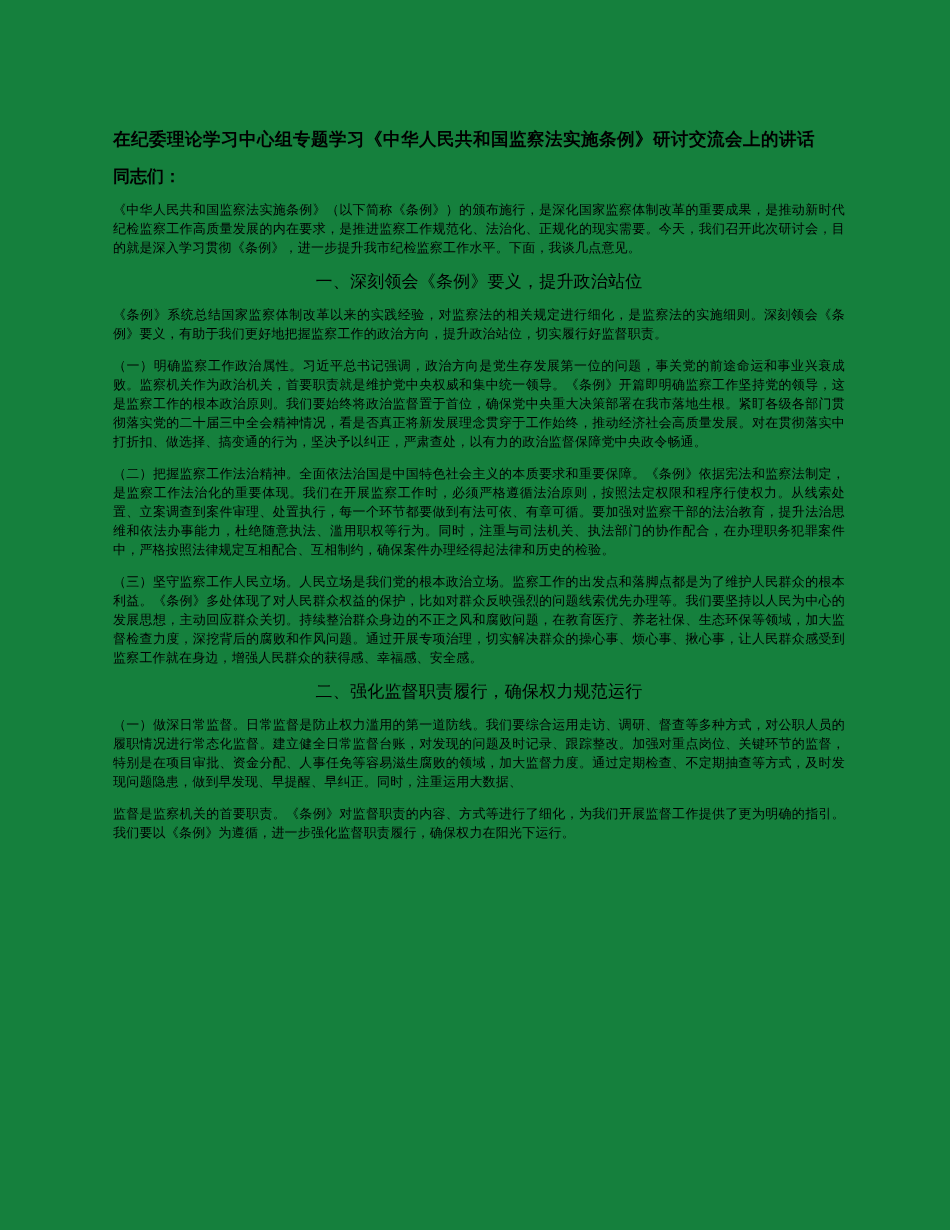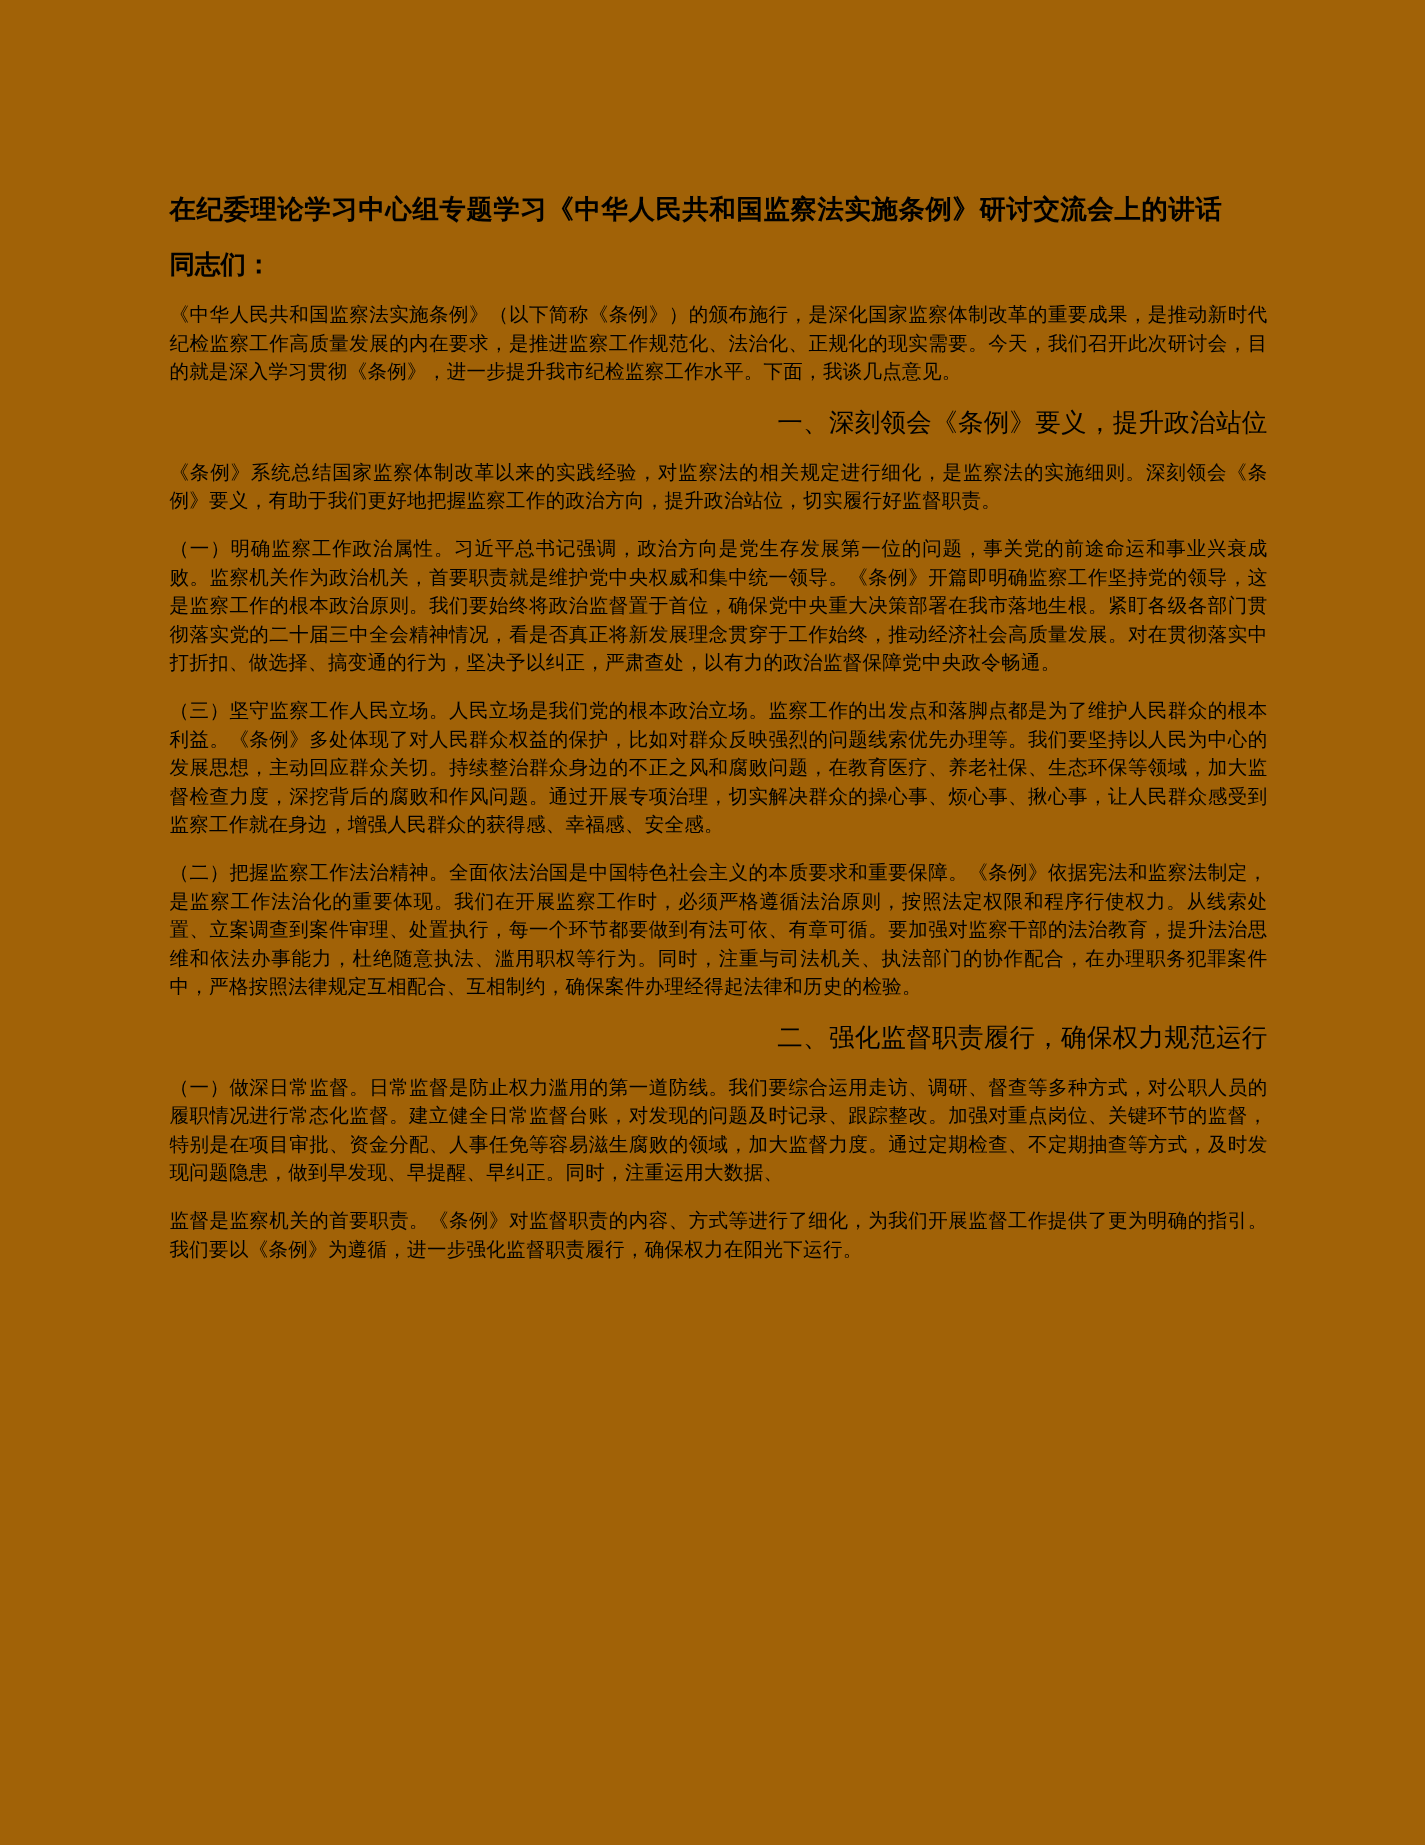--- a/index.html
+++ b/index.html
@@ -12,21 +12,21 @@
     height: 1230px;
     overflow: hidden;
     font-family: "Liberation Serif", "DejaVu Serif", serif;
     color: #000000;
   }
   .page {
     box-sizing: border-box;
     width: 950px;
     height: 1230px;
     padding: 128px 105px 0 113px;
-    background: #a16207;
+    background: #15803d;
   }
   .doc-title {
     font-size: 17.5px;
     font-weight: bold;
     line-height: 22px;
     margin: 0 0 16px 0;
     text-align: left;
     letter-spacing: 0.5px;
   }
   .salutation {
@@ -40,42 +40,42 @@
     line-height: 19px;
     margin: 0 0 13px 0;
     text-align: justify;
     letter-spacing: 0.2px;
     font-family: Liberation Mono, monospace;
   }
   .heading {
     font-size: 17px;
     line-height: 22.2px;
     margin: 0 0 13px 0;
-    text-align: right;
+    text-align: center;
     letter-spacing: 0.2px;
   }
 </style>
 </head>
 <body>
 
 <div class="page">
   <div class="doc-title">在纪委理论学习中心组专题学习《中华人民共和国监察法实施条例》研讨交流会上的讲话</div>
 
   <div class="salutation">同志们：</div>
 
   <div class="para">《中华人民共和国监察法实施条例》（以下简称《条例》）的颁布施行，是深化国家监察体制改革的重要成果，是推动新时代纪检监察工作高质量发展的内在要求，是推进监察工作规范化、法治化、正规化的现实需要。今天，我们召开此次研讨会，目的就是深入学习贯彻《条例》，进一步提升我市纪检监察工作水平。下面，我谈几点意见。</div>
 
   <div class="heading">一、深刻领会《条例》要义，提升政治站位</div>
 
   <div class="para">《条例》系统总结国家监察体制改革以来的实践经验，对监察法的相关规定进行细化，是监察法的实施细则。深刻领会《条例》要义，有助于我们更好地把握监察工作的政治方向，提升政治站位，切实履行好监督职责。</div>
 
   <div class="para">（一）明确监察工作政治属性。习近平总书记强调，政治方向是党生存发展第一位的问题，事关党的前途命运和事业兴衰成败。监察机关作为政治机关，首要职责就是维护党中央权威和集中统一领导。《条例》开篇即明确监察工作坚持党的领导，这是监察工作的根本政治原则。我们要始终将政治监督置于首位，确保党中央重大决策部署在我市落地生根。紧盯各级各部门贯彻落实党的二十届三中全会精神情况，看是否真正将新发展理念贯穿于工作始终，推动经济社会高质量发展。对在贯彻落实中打折扣、做选择、搞变通的行为，坚决予以纠正，严肃查处，以有力的政治监督保障党中央政令畅通。</div>
 
+  <div class="para">（二）把握监察工作法治精神。全面依法治国是中国特色社会主义的本质要求和重要保障。《条例》依据宪法和监察法制定，是监察工作法治化的重要体现。我们在开展监察工作时，必须严格遵循法治原则，按照法定权限和程序行使权力。从线索处置、立案调查到案件审理、处置执行，每一个环节都要做到有法可依、有章可循。要加强对监察干部的法治教育，提升法治思维和依法办事能力，杜绝随意执法、滥用职权等行为。同时，注重与司法机关、执法部门的协作配合，在办理职务犯罪案件中，严格按照法律规定互相配合、互相制约，确保案件办理经得起法律和历史的检验。</div>
+
   <div class="para">（三）坚守监察工作人民立场。人民立场是我们党的根本政治立场。监察工作的出发点和落脚点都是为了维护人民群众的根本利益。《条例》多处体现了对人民群众权益的保护，比如对群众反映强烈的问题线索优先办理等。我们要坚持以人民为中心的发展思想，主动回应群众关切。持续整治群众身边的不正之风和腐败问题，在教育医疗、养老社保、生态环保等领域，加大监督检查力度，深挖背后的腐败和作风问题。通过开展专项治理，切实解决群众的操心事、烦心事、揪心事，让人民群众感受到监察工作就在身边，增强人民群众的获得感、幸福感、安全感。</div>
-
-  <div class="para">（二）把握监察工作法治精神。全面依法治国是中国特色社会主义的本质要求和重要保障。《条例》依据宪法和监察法制定，是监察工作法治化的重要体现。我们在开展监察工作时，必须严格遵循法治原则，按照法定权限和程序行使权力。从线索处置、立案调查到案件审理、处置执行，每一个环节都要做到有法可依、有章可循。要加强对监察干部的法治教育，提升法治思维和依法办事能力，杜绝随意执法、滥用职权等行为。同时，注重与司法机关、执法部门的协作配合，在办理职务犯罪案件中，严格按照法律规定互相配合、互相制约，确保案件办理经得起法律和历史的检验。</div>
 
   <div class="heading">二、强化监督职责履行，确保权力规范运行</div>
 
   <div class="para">（一）做深日常监督。日常监督是防止权力滥用的第一道防线。我们要综合运用走访、调研、督查等多种方式，对公职人员的履职情况进行常态化监督。建立健全日常监督台账，对发现的问题及时记录、跟踪整改。加强对重点岗位、关键环节的监督，特别是在项目审批、资金分配、人事任免等容易滋生腐败的领域，加大监督力度。通过定期检查、不定期抽查等方式，及时发现问题隐患，做到早发现、早提醒、早纠正。同时，注重运用大数据、</div>
 
   <div class="para">监督是监察机关的首要职责。《条例》对监督职责的内容、方式等进行了细化，为我们开展监督工作提供了更为明确的指引。我们要以《条例》为遵循，进一步强化监督职责履行，确保权力在阳光下运行。</div>
 </div>
 
 </body></html>

